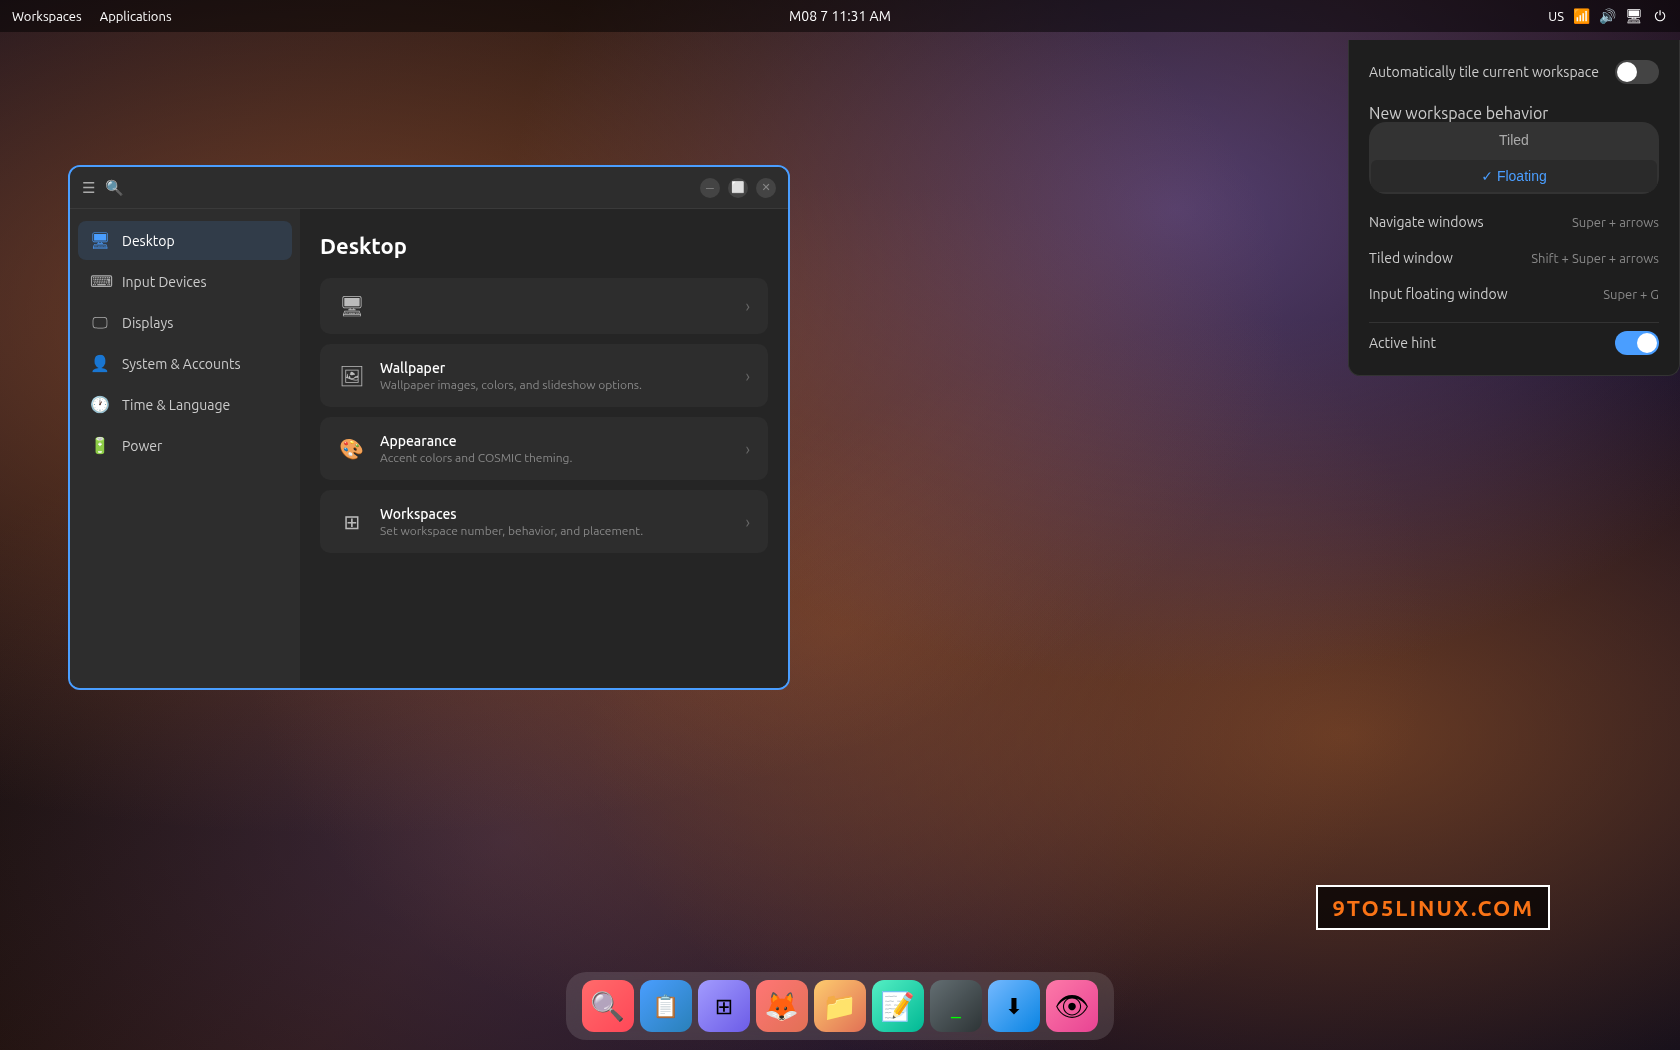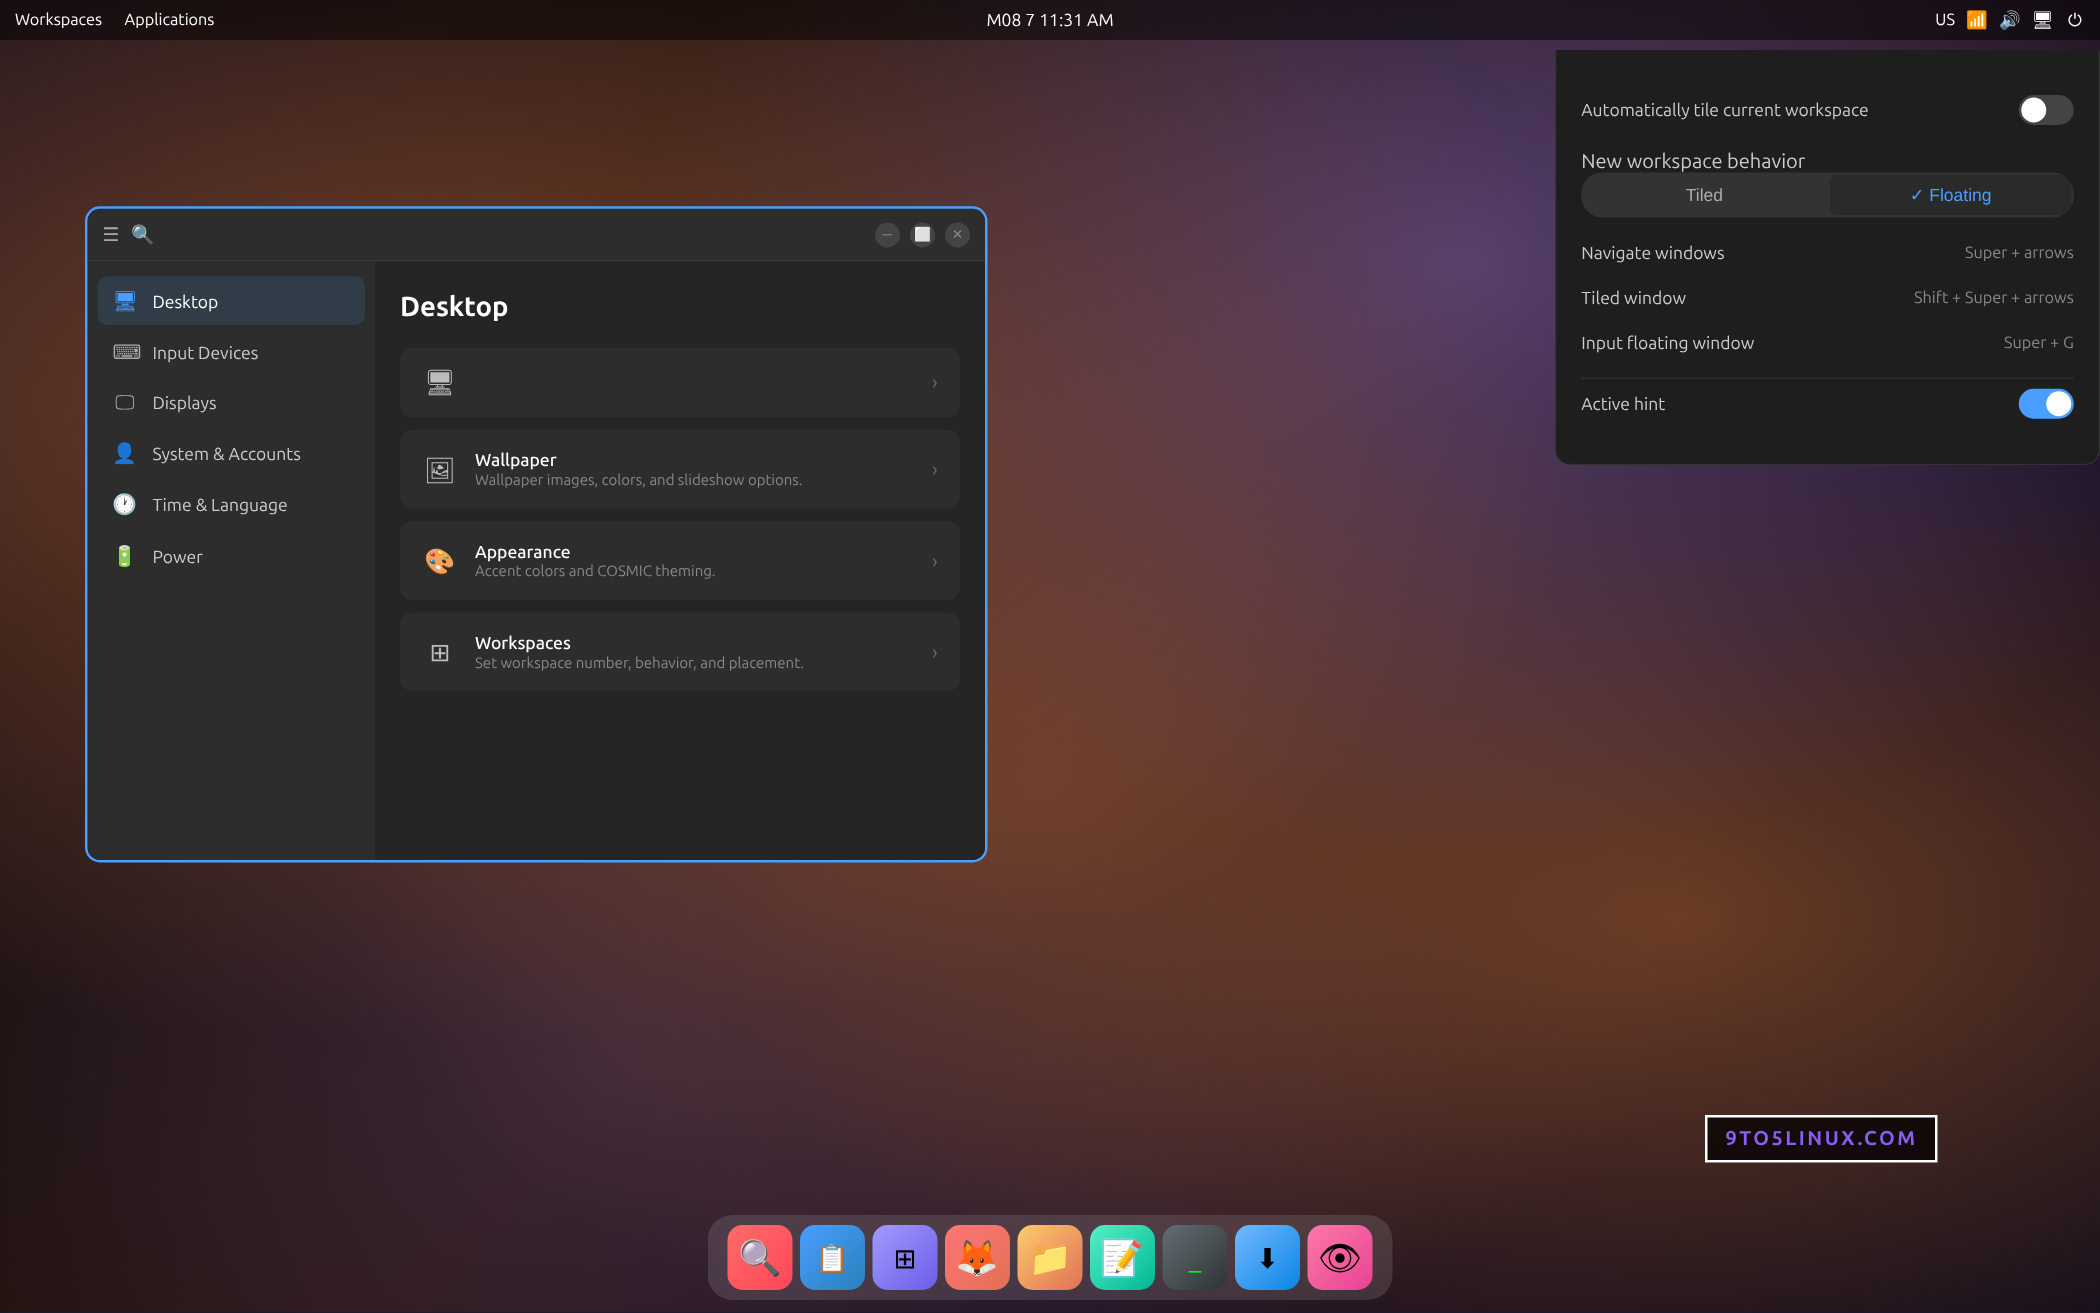--- a/index.html
+++ b/index.html
@@ -204,24 +204,24 @@
     .card-chevron {
       color: #666;
       font-size: 16px;
     }
 
     
     .floating-panel {
       position: absolute;
       top: 40px;
       right: 0;
-      width: 436px;
+      width: 332px;
       background: #1e1e1e;
       border-radius: 0 0 12px 12px;
-      padding: 36px 20px;
+      padding: 20px 20px;
       z-index: 200;
       border: 1px solid #333;
       border-top: none;
     }
 
     .panel-row {
       display: flex;
       align-items: center;
       justify-content: space-between;
       margin-bottom: 20px;
@@ -262,20 +262,21 @@
     }
     .behavior-label {
       color: #ccc;
       font-size: 16px;
     }
     .behavior-buttons {
       display: flex;
       background: #333;
       border-radius: 17px;
       overflow: hidden;
+      flex-direction: column;
     }
     .behavior-btn {
       flex: 1;
       padding: 8px 12px;
       text-align: center;
       cursor: pointer;
       font-size: 14px;
       color: #aaa;
       border: none;
       background: none;
@@ -298,23 +299,23 @@
       height: 1px;
       background: #333;
       margin: 8px 0;
     }
 
     
     .watermark {
       position: absolute;
       bottom: 120px;
       right: 130px;
-      font-size: 16px;
+      font-size: 22px;
       font-weight: 700;
-      color: #8b5cf6;
+      color: #f97316;
       background: rgba(0,0,0,0.7);
       padding: 8px 14px;
       letter-spacing: 2px;
       border: 2px solid #fff;
       text-align: right;
     }
 
     
     .dock {
       position: absolute;

